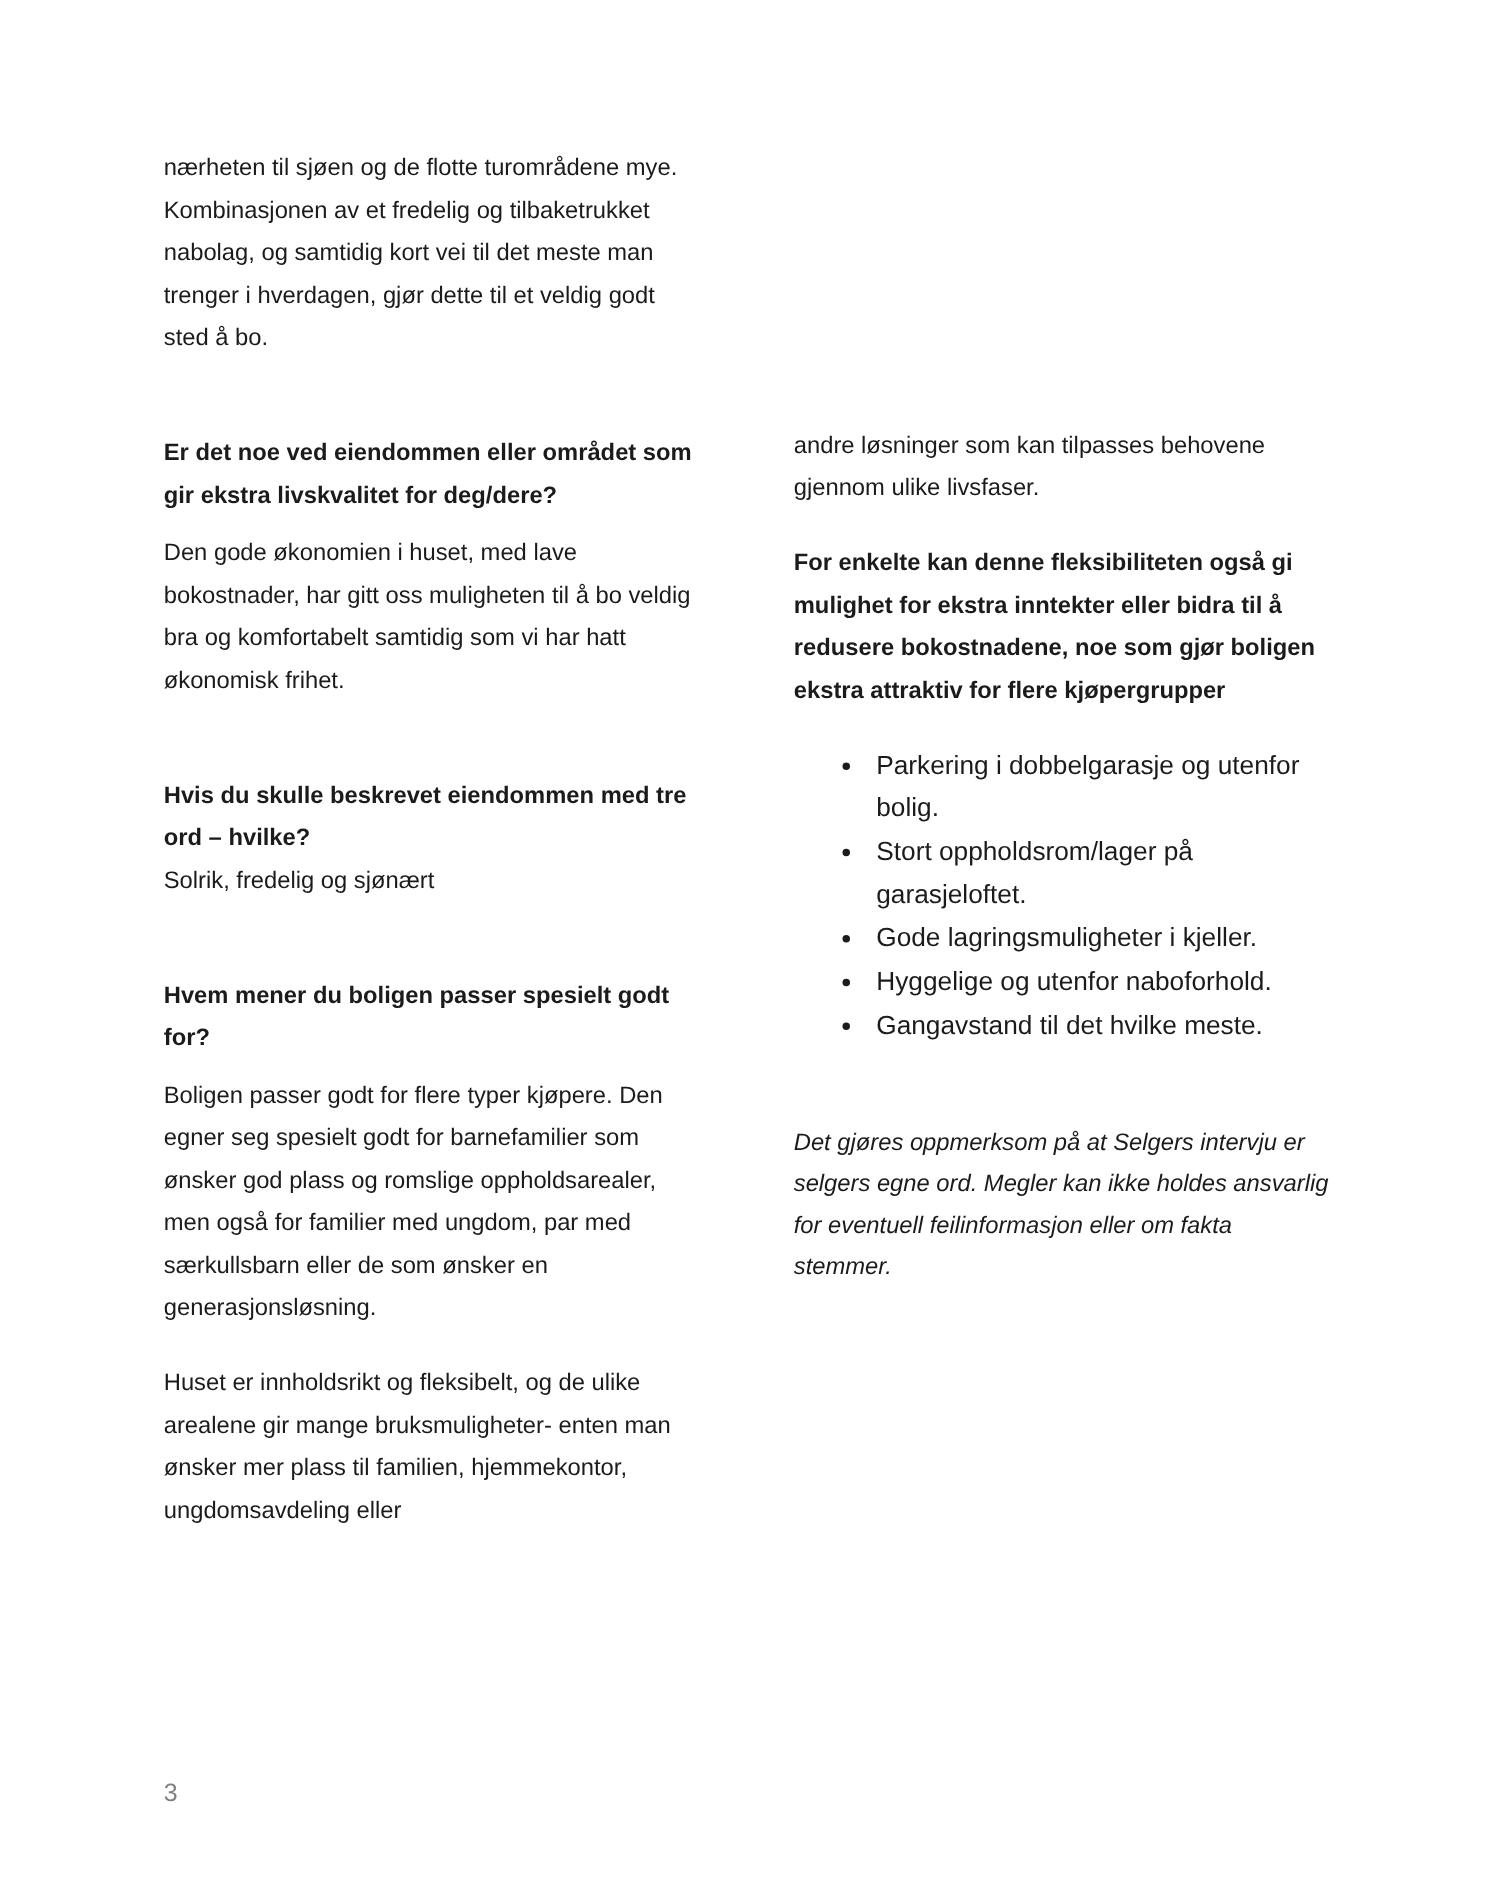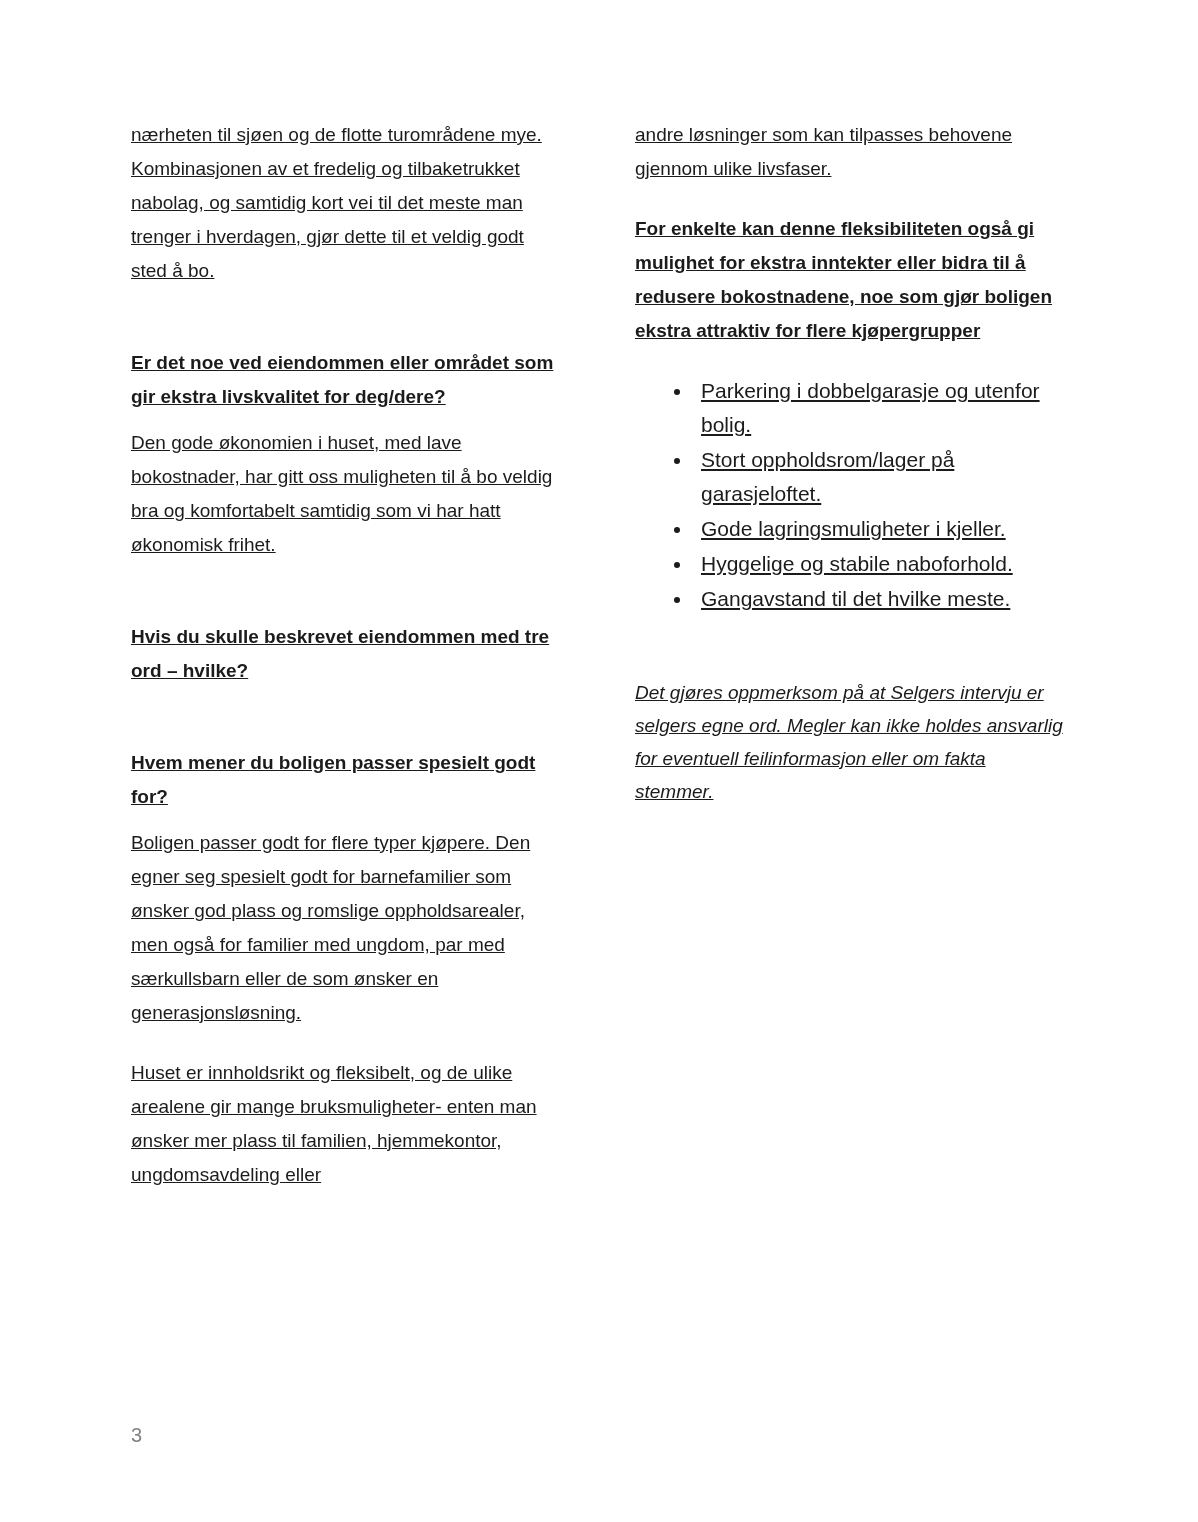--- a/index.html
+++ b/index.html
@@ -17,22 +17,21 @@
     overflow: hidden;
   }
   .page {
     position: absolute;
     inset: 0;
     padding: 118px 133px 0 131px;
   }
   .columns {
     display: flex;
     gap: 74px;
-    align-items: flex-start;
-    text-decoration: underline;
+    align-items: center;
   }
   .col {
     width: 430px;
     flex: 0 0 430px;
   }
   .col > :first-child { margin-top: 0; }
   p, h3 {
     font-size: 19px;
     line-height: 34px;
     font-weight: normal;
@@ -84,37 +83,38 @@
 <div class="page">
   <div class="columns">
 
     <div class="col">
       <p class="para">nærheten til sjøen og de flotte turområdene mye. Kombinasjonen av et fredelig og tilbaketrukket nabolag, og samtidig kort vei til det meste man trenger i hverdagen, gjør dette til et veldig godt sted å bo.</p>
 
       <h3 class="heading">Er det noe ved eiendommen eller området som gir ekstra livskvalitet for deg/dere?</h3>
       <p class="para">Den gode økonomien i huset, med lave bokostnader, har gitt oss muligheten til å bo veldig bra og komfortabelt samtidig som vi har hatt økonomisk frihet.</p>
 
       <h3 class="heading no-gap">Hvis du skulle beskrevet eiendommen med tre ord – hvilke?</h3>
+      <p class="para answer">Solrik, fredelig og sjønært</p>
 
       <h3 class="heading">Hvem mener du boligen passer spesielt godt for?</h3>
       <p class="para">Boligen passer godt for flere typer kjøpere. Den egner seg spesielt godt for barnefamilier som ønsker god plass og romslige oppholdsarealer, men også for familier med ungdom, par med særkullsbarn eller de som ønsker en generasjonsløsning.</p>
       <p class="para">Huset er innholdsrikt og fleksibelt, og de ulike arealene gir mange bruksmuligheter- enten man ønsker mer plass til familien, hjemmekontor, ungdomsavdeling eller</p>
     </div>
 
     <div class="col">
       <p class="para">andre løsninger som kan tilpasses behovene gjennom ulike livsfaser.</p>
 
       <p class="para bold">For enkelte kan denne fleksibiliteten også gi mulighet for ekstra inntekter eller bidra til å redusere bokostnadene, noe som gjør boligen ekstra attraktiv for flere kjøpergrupper</p>
 
 
       <ul class="bullets">
         <li>Parkering i dobbelgarasje og utenfor bolig.</li>
         <li>Stort oppholdsrom/lager på garasjeloftet.</li>
         <li>Gode lagringsmuligheter i kjeller.</li>
-        <li>Hyggelige og stabile naboforhold.</li>
+        <li>Hyggelige og utenfor naboforhold.</li>
         <li>Gangavstand til det hvilke meste.</li>
       </ul>
 
       <p class="disclaimer">Det gjøres oppmerksom på at Selgers intervju er selgers egne ord. Megler kan ikke holdes ansvarlig for eventuell feilinformasjon eller om fakta stemmer.</p>
     </div>
 
   </div>
 
   <div class="page-number">3</div>
 </div>

